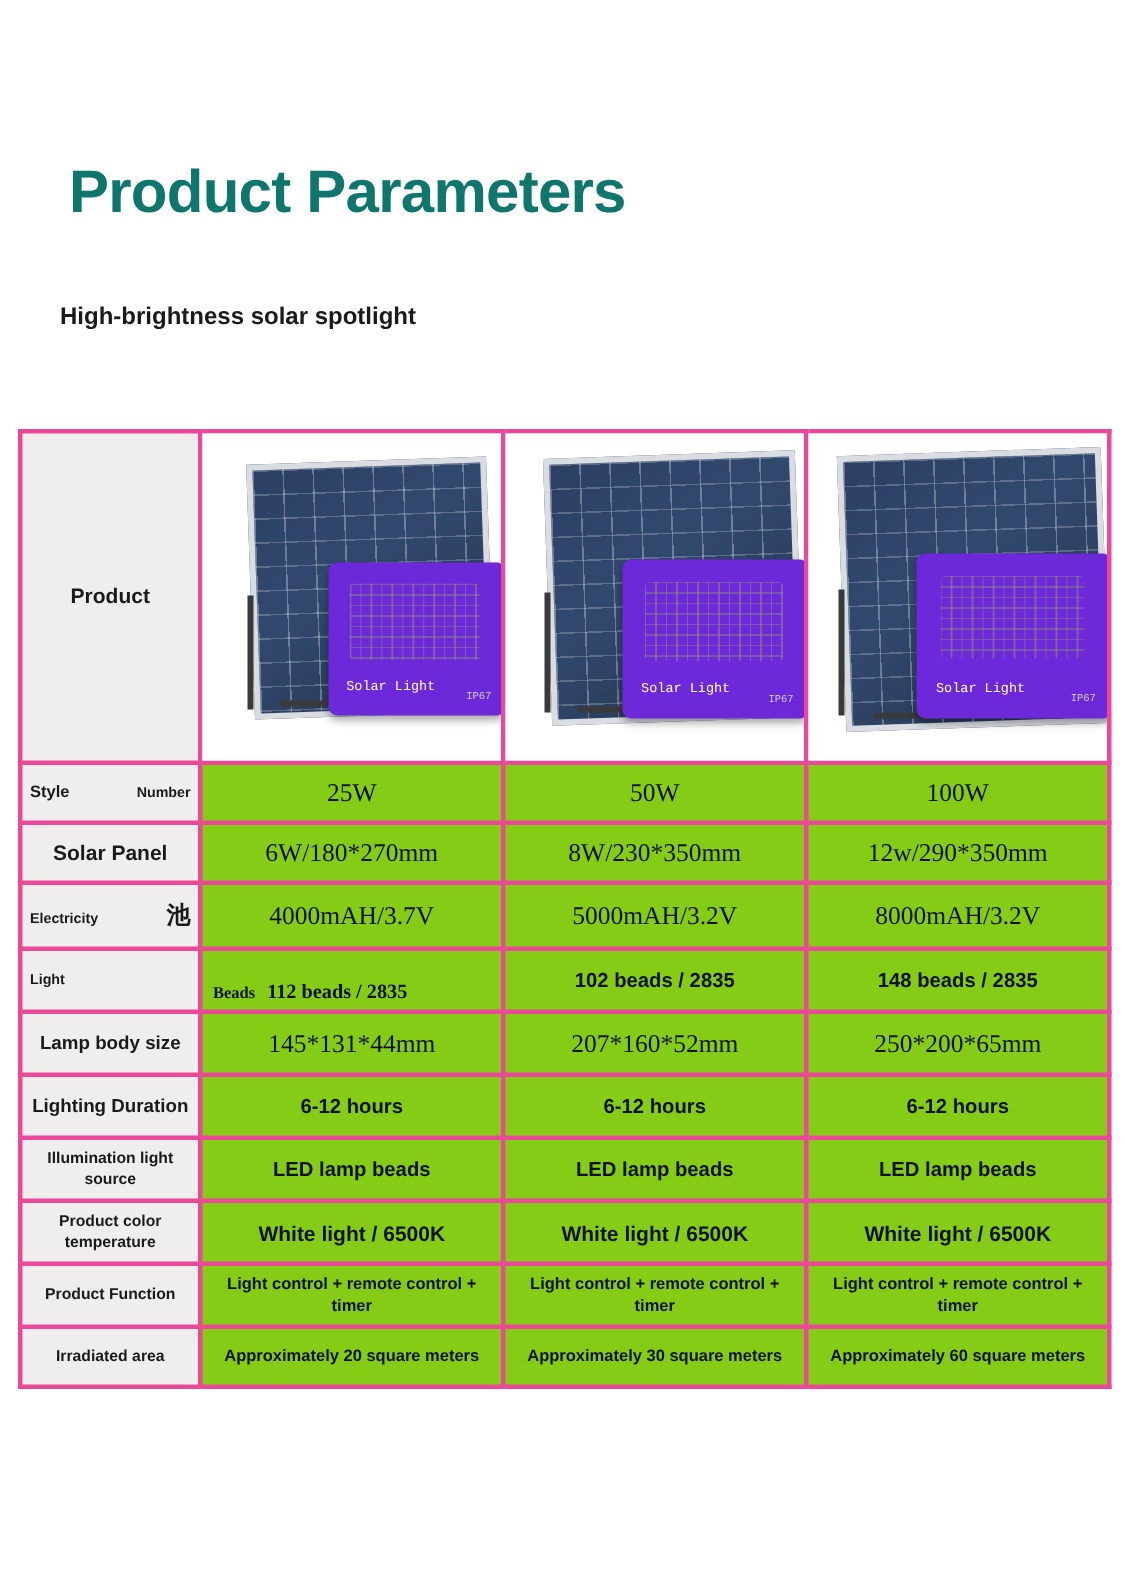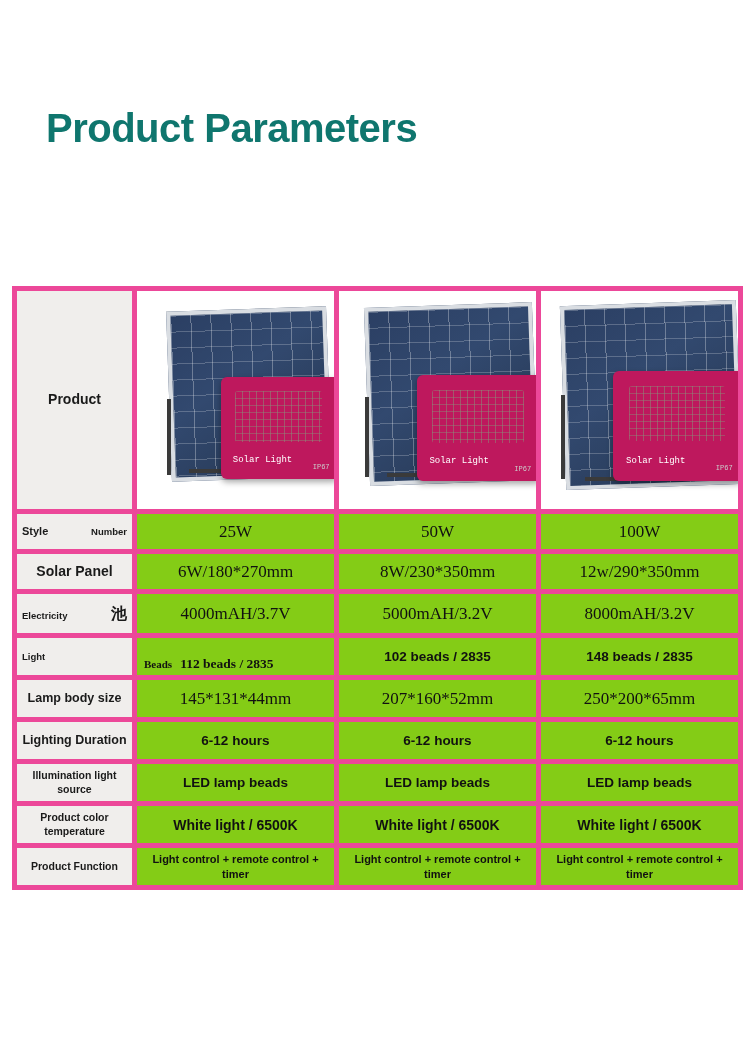--- a/index.html
+++ b/index.html
@@ -46,21 +46,21 @@
 
   table.params {
     position: absolute;
     left: 12px;
     top: 286px;
     width: 726px;
     border-collapse: collapse;
     table-layout: fixed;
   }
   table.params td {
-    border: 5px solid #ec4899;
+    border: 3px solid #ec4899;
     vertical-align: middle;
     text-align: center;
     padding: 2px 3px;
   }
 
   col.labelcol { width: 120px; }
   col.datacol  { width: 202px; }
 
   td.label {
     background: #f0eeec;
@@ -127,21 +127,21 @@
   }
   .stand {
     position: absolute;
     background: #3a3a3a;
     transform-origin: top left;
   }
 
   
   .lamp {
     position: absolute;
-    background: #be185d;
+    background: #6d28d9;
     border-radius: 6px;
     box-shadow: 0 3px 6px rgba(0,0,0,0.35);
     overflow: hidden;
   }
   .lamp .face {
     position: absolute;
     left: 12%;
     top: 14%;
     width: 74%;
     height: 50%;
@@ -189,20 +189,21 @@
   }
   .beadscell .bl { font-size: 11px; font-weight: bold; margin-top: 17px; }
   .beadscell .bv { font-size: 13.5px; font-weight: bold; }
 </style>
 </head>
 <body>
 
 <div class="page">
 
   <div class="title">Product Parameters</div>
+  <div class="subtitle">High-brightness solar spotlight</div>
 
   <table class="params">
     <colgroup>
       <col class="labelcol">
       <col class="datacol">
       <col class="datacol">
       <col class="datacol">
     </colgroup>
     <tbody>
 
@@ -332,17 +333,23 @@
       </tr>
 
       <tr style="height:42px;">
         <td class="label sm">Product Function</td>
         <td class="data small">Light control + remote control + timer</td>
         <td class="data small">Light control + remote control + timer</td>
         <td class="data small">Light control + remote control + timer</td>
       </tr>
 
 
+      <tr style="height:40px;">
+        <td class="label sm">Irradiated area</td>
+        <td class="data small">Approximately 20 square meters</td>
+        <td class="data small">Approximately 30 square meters</td>
+        <td class="data small">Approximately 60 square meters</td>
+      </tr>
 
     </tbody>
   </table>
 
 </div>
 
 </body></html>

